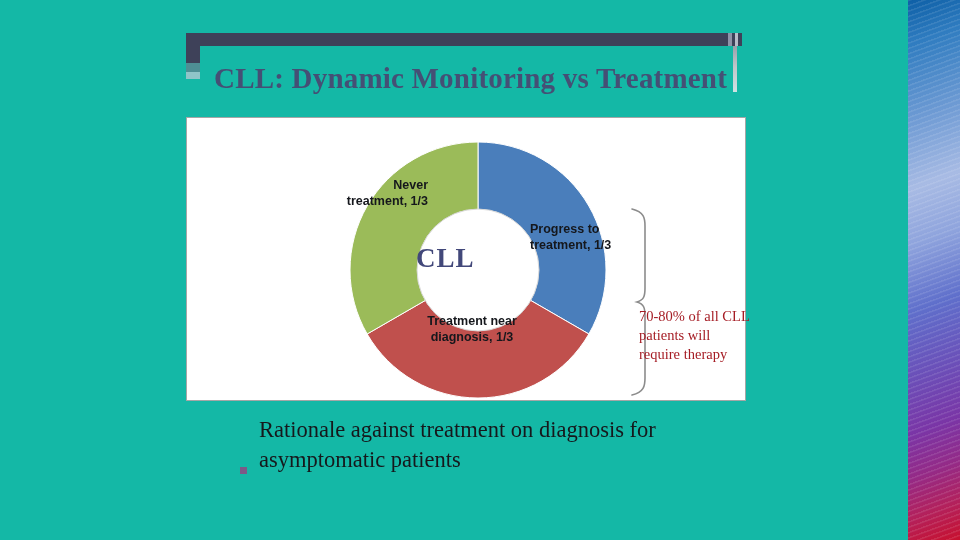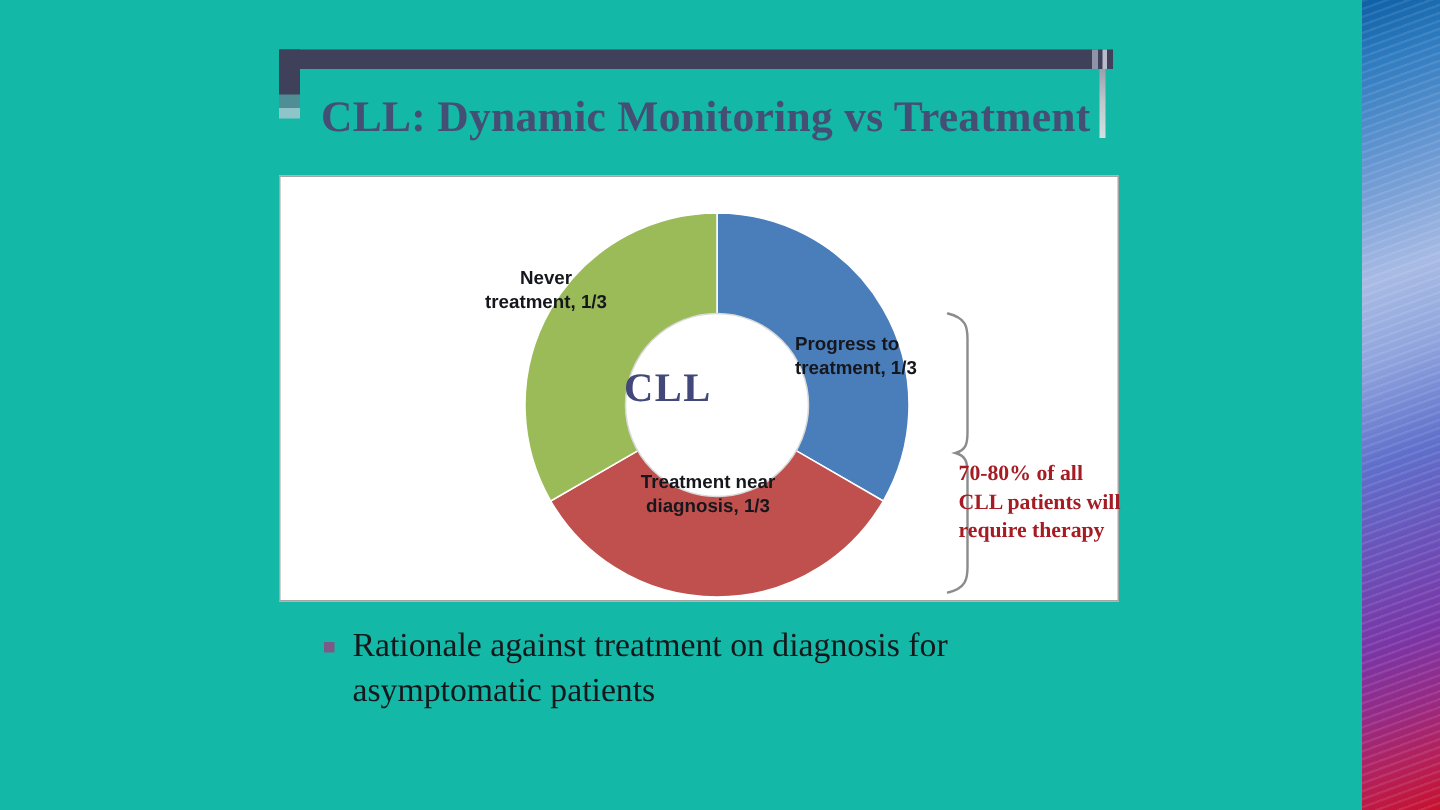--- a/index.html
+++ b/index.html
@@ -152,21 +152,21 @@
   .donut-label {
     position: absolute;
     font-family: "Liberation Sans", sans-serif;
     font-size: 12.5px;
     font-weight: bold;
     color: #15171c;
     line-height: 1.28;
     text-align: center;
     white-space: pre-line;
   }
-  #label-never   { left: 300px; top: 177px; width: 128px; }
+  #label-never   { left: 300px; top: 177px; width: 128px; text-align: right; }
   #label-progress{ left: 530px; top: 221px; width: 124px; text-align:left;}
   #label-near    { left: 388px; top: 313px; width: 168px; }
 
   #center-cll {
     position: absolute;
     left: 416px;
     top: 243px;
     width: 124px;
     font-family: "Liberation Serif", serif;
     font-size: 27px;
@@ -183,33 +183,33 @@
     width: 58px;
     height: 192px;
   }
   #annotation {
     position: absolute;
     left: 639px;
     top: 307px;
     width: 112px;
     font-family: "Liberation Serif", serif;
     font-size: 14.5px;
-    font-weight: bold;
+    font-weight: normal;
     color: #a51c24;
     line-height: 1.32;
   }
 
   
   #bullet-row {
     position: absolute;
-    left: 216px;
+    left: 240px;
     top: 415px;
     width: 560px;
     display: flex;
-    align-items: flex-start;
+    align-items: flex-end;
   }
   #bullet-mark {
     width: 7px;
     height: 7px;
     background: #7b5a87;
     margin-top: 13px;
     margin-right: 12px;
     flex: none;
   }
   #bullet-text {

